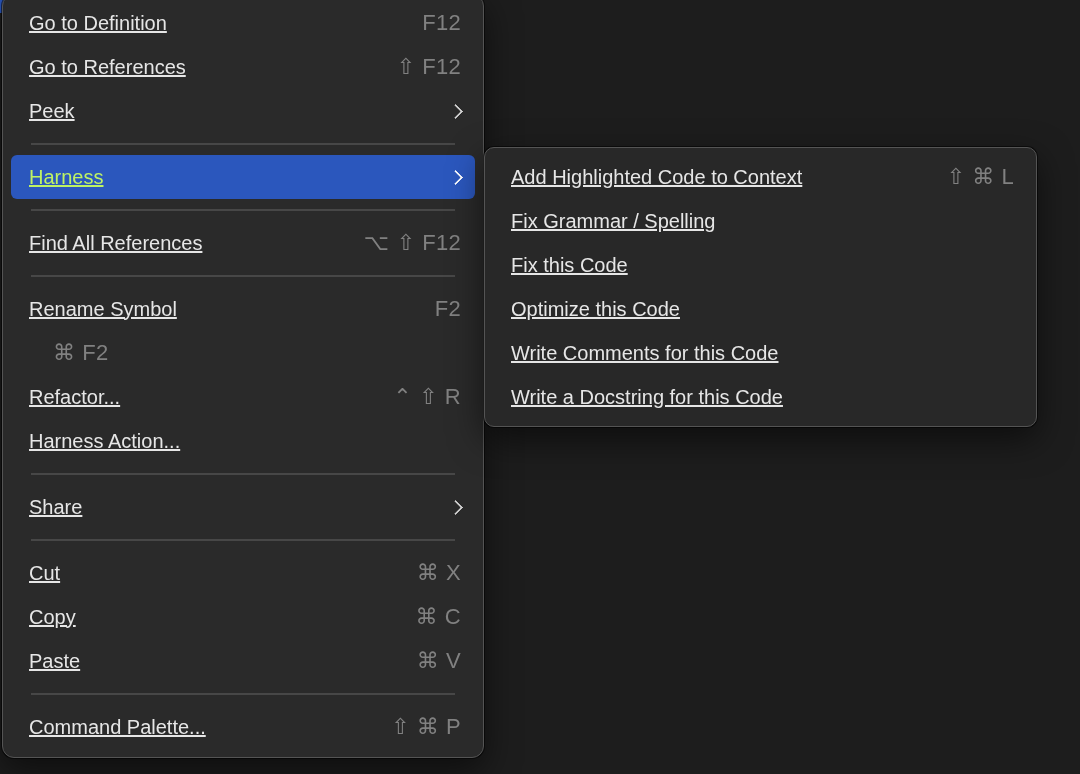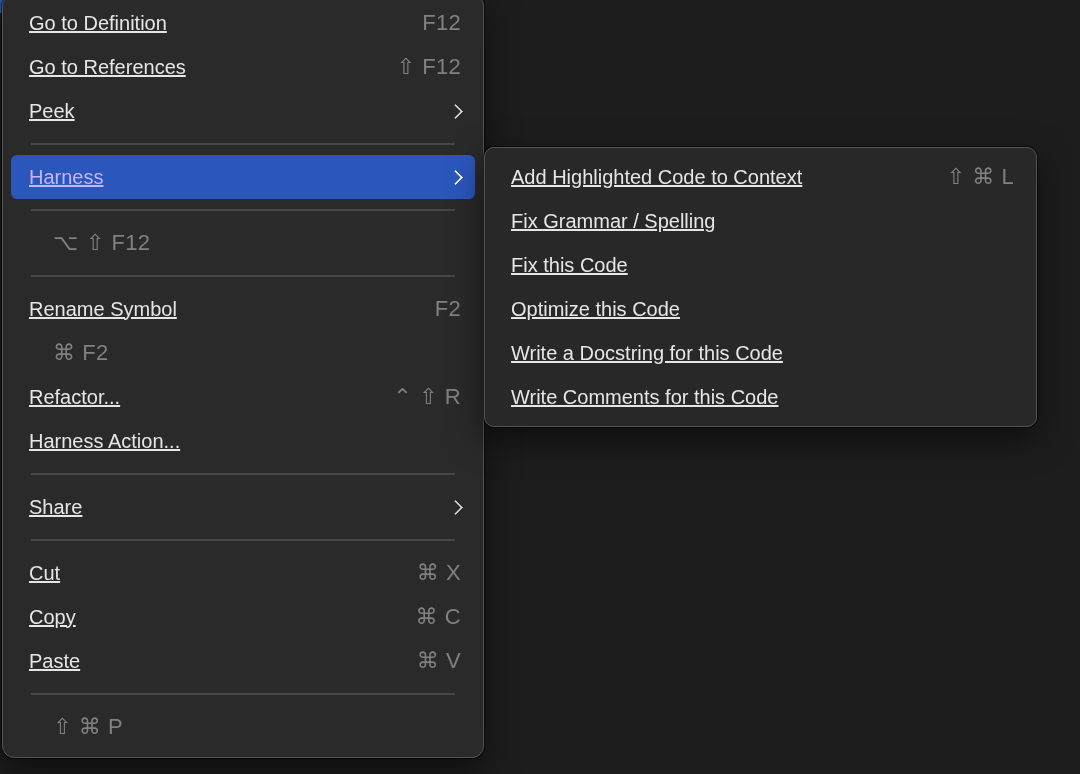--- a/index.html
+++ b/index.html
@@ -54,21 +54,21 @@
     white-space: nowrap;
   }
   .menu-item .label {
     flex: 1 1 auto;
     overflow: hidden;
     text-overflow: ellipsis;
     text-decoration: underline;
   }
   .menu-item.selected {
     background: var(--accent, #2b57bd);
-    color: #c4b5fd;
+    color: #bef264;
   }
   .menu-item.selected .chevron { color: #ffffff; }
 
   .shortcut {
     display: flex;
     align-items: center;
     gap: 7px;
     margin-left: 24px;
     color: var(--shortcut, #818181);
     font-size: 22px;
@@ -125,20 +125,21 @@
       <span class="label">Peek</span>
       <span class="chevron"></span>
     </div>
     <div class="separator"></div>
     <div class="menu-item selected">
       <span class="label">Harness</span>
       <span class="chevron"></span>
     </div>
     <div class="separator"></div>
     <div class="menu-item">
+      <span class="label">Find All References</span>
       <span class="shortcut">
         <span class="key">⌥</span>
         <span class="key">⇧</span>
         <span class="key">F12</span>
       </span>
     </div>
     <div class="separator"></div>
     <div class="menu-item">
       <span class="label">Rename Symbol</span>
       <span class="shortcut">
@@ -184,20 +185,21 @@
     </div>
     <div class="menu-item">
       <span class="label">Paste</span>
       <span class="shortcut">
         <span class="key">⌘</span>
         <span class="key">V</span>
       </span>
     </div>
     <div class="separator"></div>
     <div class="menu-item">
+      <span class="label">Command Palette...</span>
       <span class="shortcut">
         <span class="key">⇧</span>
         <span class="key">⌘</span>
         <span class="key">P</span>
       </span>
     </div>
   </div>
 
 <div class="panel submenu">
     <div class="menu-item">
@@ -211,18 +213,18 @@
     <div class="menu-item">
       <span class="label">Fix Grammar / Spelling</span>
     </div>
     <div class="menu-item">
       <span class="label">Fix this Code</span>
     </div>
     <div class="menu-item">
       <span class="label">Optimize this Code</span>
     </div>
     <div class="menu-item">
+      <span class="label">Write Comments for this Code</span>
+    </div>
+    <div class="menu-item">
       <span class="label">Write a Docstring for this Code</span>
     </div>
-    <div class="menu-item">
-      <span class="label">Write Comments for this Code</span>
-    </div>
   </div>
 
 </body></html>

